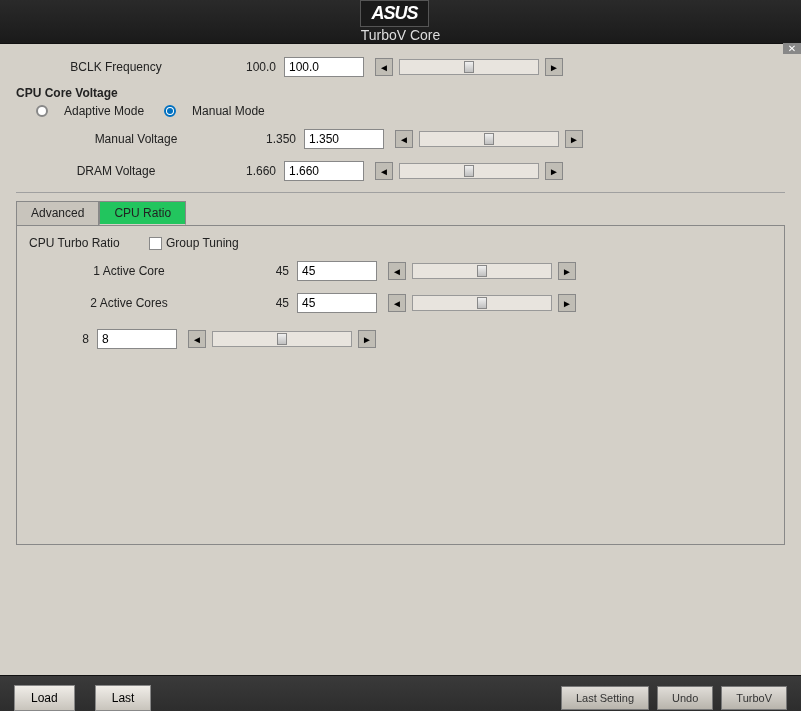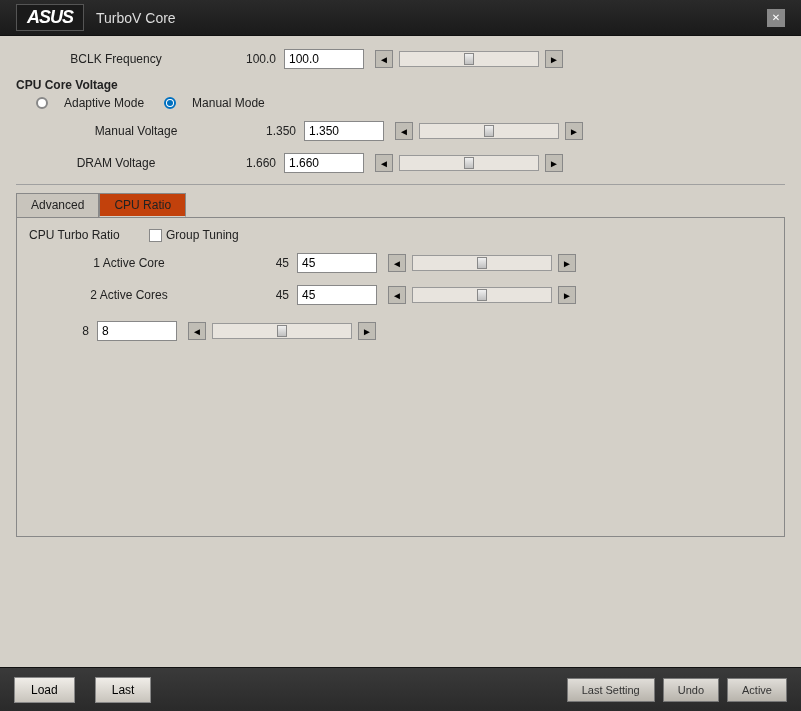--- a/index.html
+++ b/index.html
@@ -11,23 +11,24 @@
       font-size: 12px;
       color: #222;
       overflow: hidden;
     }
 
     
     .title-bar {
       display: flex;
       align-items: center;
       background: linear-gradient(to bottom, #2a2a2a, #1a1a1a);
-      height: 36px;
-      padding: 0 16px;
+      height: 44px;
+      padding: 0 0;
       border-bottom: 1px solid #111;
+      flex-direction: column;
     }
     .asus-logo {
       background: #1a1a1a;
       color: white;
       font-weight: bold;
       font-size: 18px;
       font-style: italic;
       padding: 2px 10px;
       margin-right: 12px;
       border: 1px solid #555;
@@ -177,21 +178,21 @@
     }
     .tab {
       padding: 4px 14px;
       border: 1px solid #888;
       background: #c8c4bc;
       cursor: pointer;
       font-size: 12px;
       border-bottom: none;
     }
     .tab.active {
-      background: #c2410c;
+      background: #22c55e;
       border-bottom: 1px solid #d4d0c8;
       z-index: 1;
     }
 
     
     .tab-panel {
       border: 1px solid #888;
       background: #d4d0c8;
       padding: 10px 12px;
       min-height: 320px;
@@ -363,15 +364,15 @@
 
   </div>
 </div>
 
 <div class="bottom-bar">
   <button class="bottom-btn">Load</button>
   <button class="bottom-btn">Last</button>
   <div class="bottom-right">
     <button class="bottom-btn-right">Last Setting</button>
     <button class="bottom-btn-right">Undo</button>
-    <button class="bottom-btn-right">Active</button>
+    <button class="bottom-btn-right">TurboV</button>
   </div>
 </div>
 
 </body></html>

